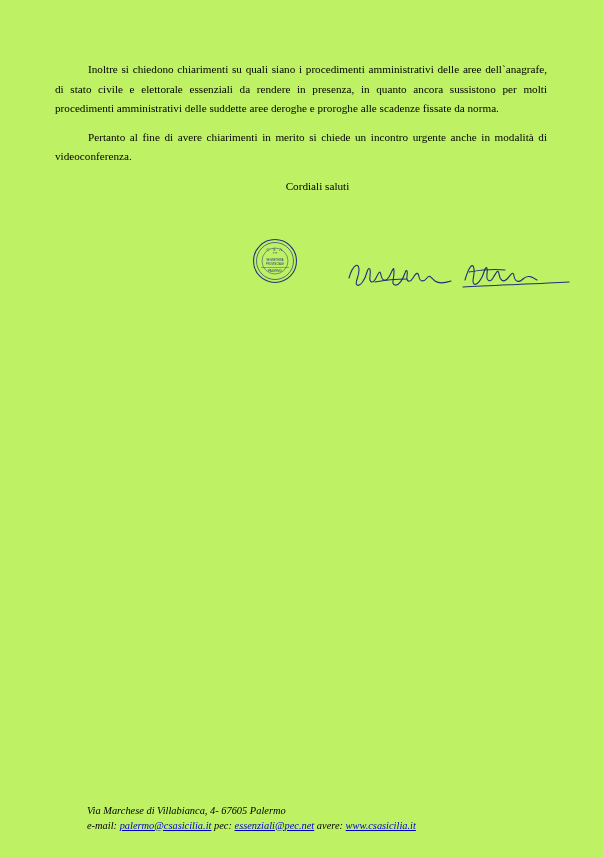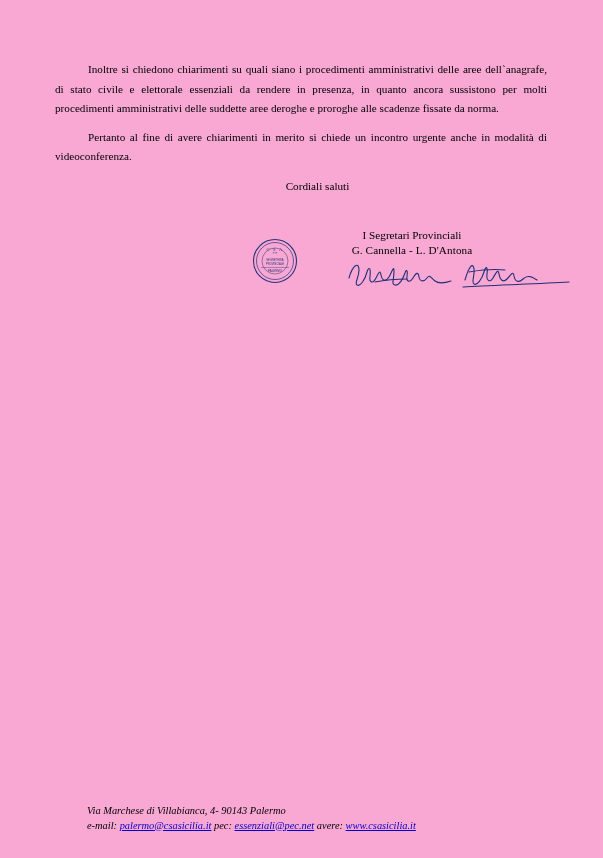--- a/index.html
+++ b/index.html
@@ -13,21 +13,21 @@
     position: relative;
     font-family: "Liberation Serif", serif;
     color: #000000;
     overflow: hidden;
   }
   .page {
     position: absolute;
     left: 0; top: 0;
     width: 603px;
     height: 858px;
-    background: #f9a8d4;
+    background: #bef264;
   }
   .body-block {
     position: absolute;
     left: 55px;
     top: 60px;
     width: 492px;
   }
   .para {
     margin: 0 0 0 0;
     text-align: justify;
@@ -108,24 +108,20 @@
 <div class="page">
 
   <div class="body-block">
     <p class="para">Inoltre si chiedono chiarimenti su quali siano i procedimenti amministrativi delle aree dell`anagrafe, di stato civile e elettorale essenziali da rendere in presenza, in quanto ancora sussistono per molti procedimenti amministrativi delle suddette aree deroghe e proroghe alle scadenze fissate da norma.</p>
     <p class="para">Pertanto al fine di avere chiarimenti in merito si chiede un incontro urgente anche in modalità di videoconferenza.</p>
     <p class="greeting">Cordiali saluti</p>
   </div>
 
   <div class="signature-area">
 
-    <div class="sig-title-block">
-      <div>I Segretari Provinciali</div>
-      <div class="sig-names">G. Cannella    -  L. D'Antona</div>
-    </div>
 
     <div class="stamp">
       <svg viewBox="0 0 46 46" width="46" height="46" aria-hidden="true">
         <circle cx="23" cy="23" r="21.5" fill="none" stroke="#26337a" stroke-width="1.1"></circle>
         <circle cx="23" cy="23" r="18.5" fill="none" stroke="#26337a" stroke-width="0.7"></circle>
         <circle cx="23" cy="23" r="13" fill="none" stroke="#26337a" stroke-width="0.5"></circle>
         <text x="23" y="12.5" font-family="Liberation Serif, serif" font-size="4.6" fill="#26337a" text-anchor="middle" letter-spacing="1.2">C S A</text>
         <text x="23" y="17" font-family="Liberation Serif, serif" font-size="3.2" fill="#26337a" text-anchor="middle">***</text>
         <text x="23" y="23" font-family="Liberation Sans, sans-serif" font-size="2.7" fill="#26337a" text-anchor="middle">SEGRETERIA</text>
         <text x="23" y="26.6" font-family="Liberation Sans, sans-serif" font-size="2.7" fill="#26337a" text-anchor="middle">PROVINCIALE</text>
@@ -142,21 +138,21 @@
           <path d="M120 24 C 124 10, 128 6, 129 13 C 130 20, 126 26, 129 28 C 132 30, 137 23, 139 16 C 141 9, 143 11, 142 18 C 141 25, 145 27, 148 22 C 151 17, 153 12, 154 18 C 155 24, 158 27, 162 23 C 166 19, 168 14, 169 20 C 170 26, 174 27, 178 23 C 182 19, 186 20, 192 24"></path>
           <path d="M124 16 C 136 14, 150 13, 160 14"></path>
           <path d="M118 31 C 150 29, 190 28, 224 26"></path>
         </g>
       </svg>
     </div>
 
   </div>
 
   <div class="footer">
-    <div class="footer-line">Via  Marchese di Villabianca, 4- 90143 Palermo</div>
+    <div class="footer-line">Via  Marchese di Villabianca, 4- 67605 Palermo</div>
     <div class="footer-line">
       <span class="lbl">e-mail:</span>
       <span class="lnk">palermo@csasicilia.it</span>
       <span class="lbl">pec:</span>
       <span class="lnk">essenziali@pec.net</span>
       <span class="lbl">avere:</span>
       <span class="lnk">www.csasicilia.it</span>
     </div>
   </div>
 

